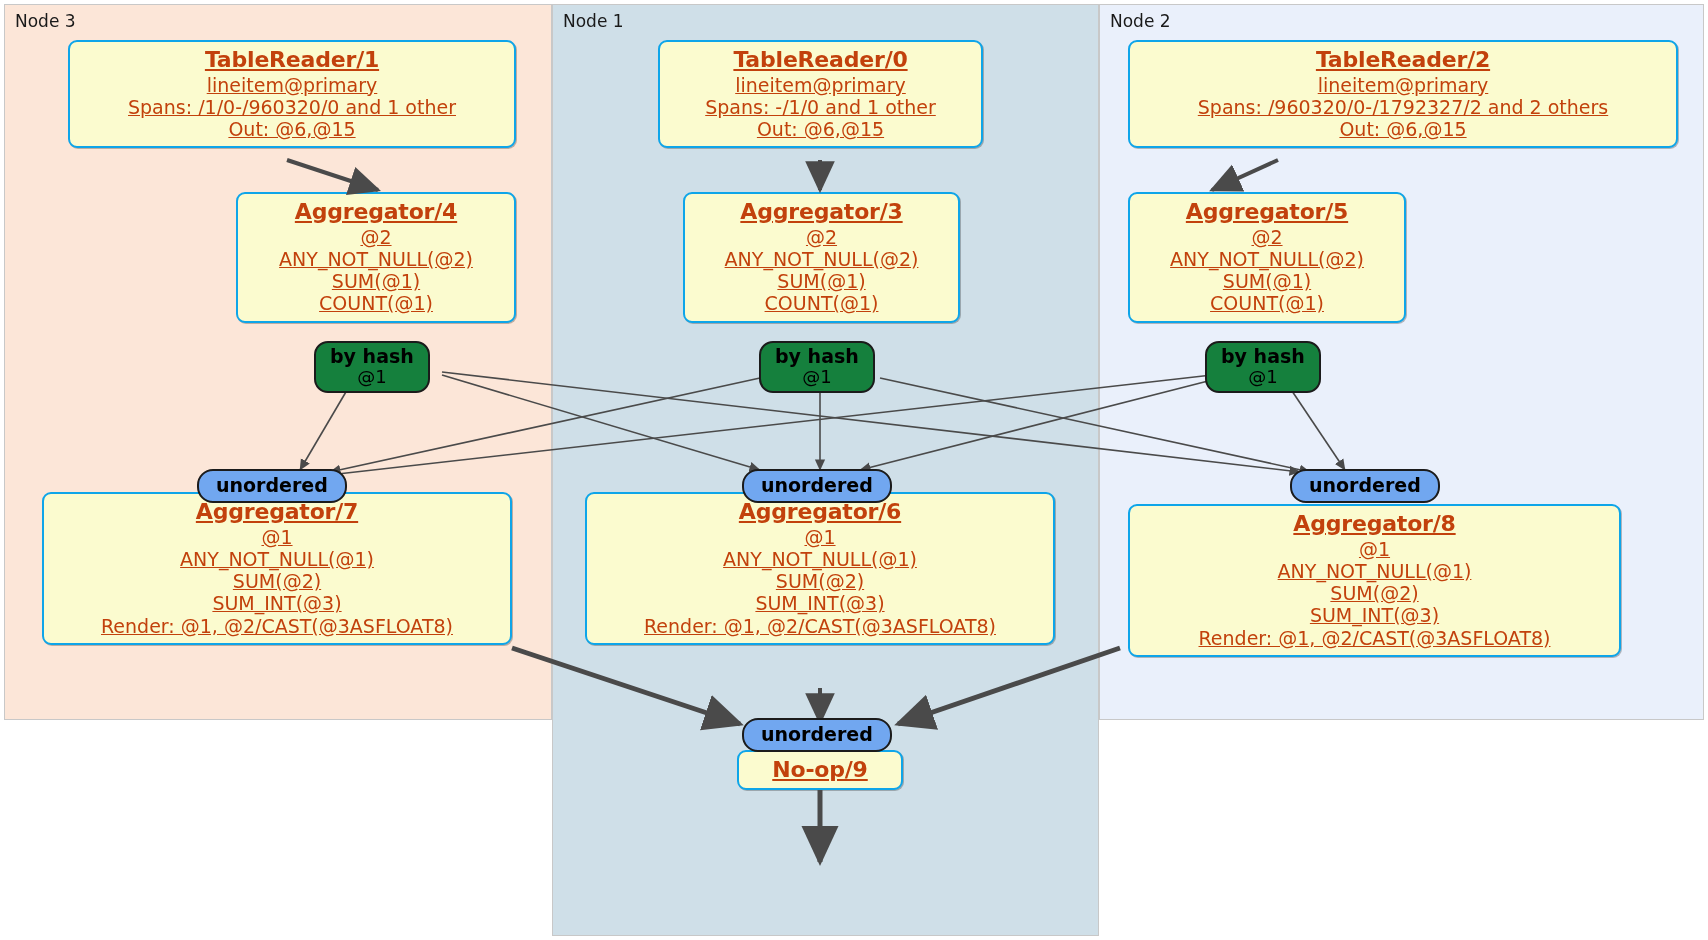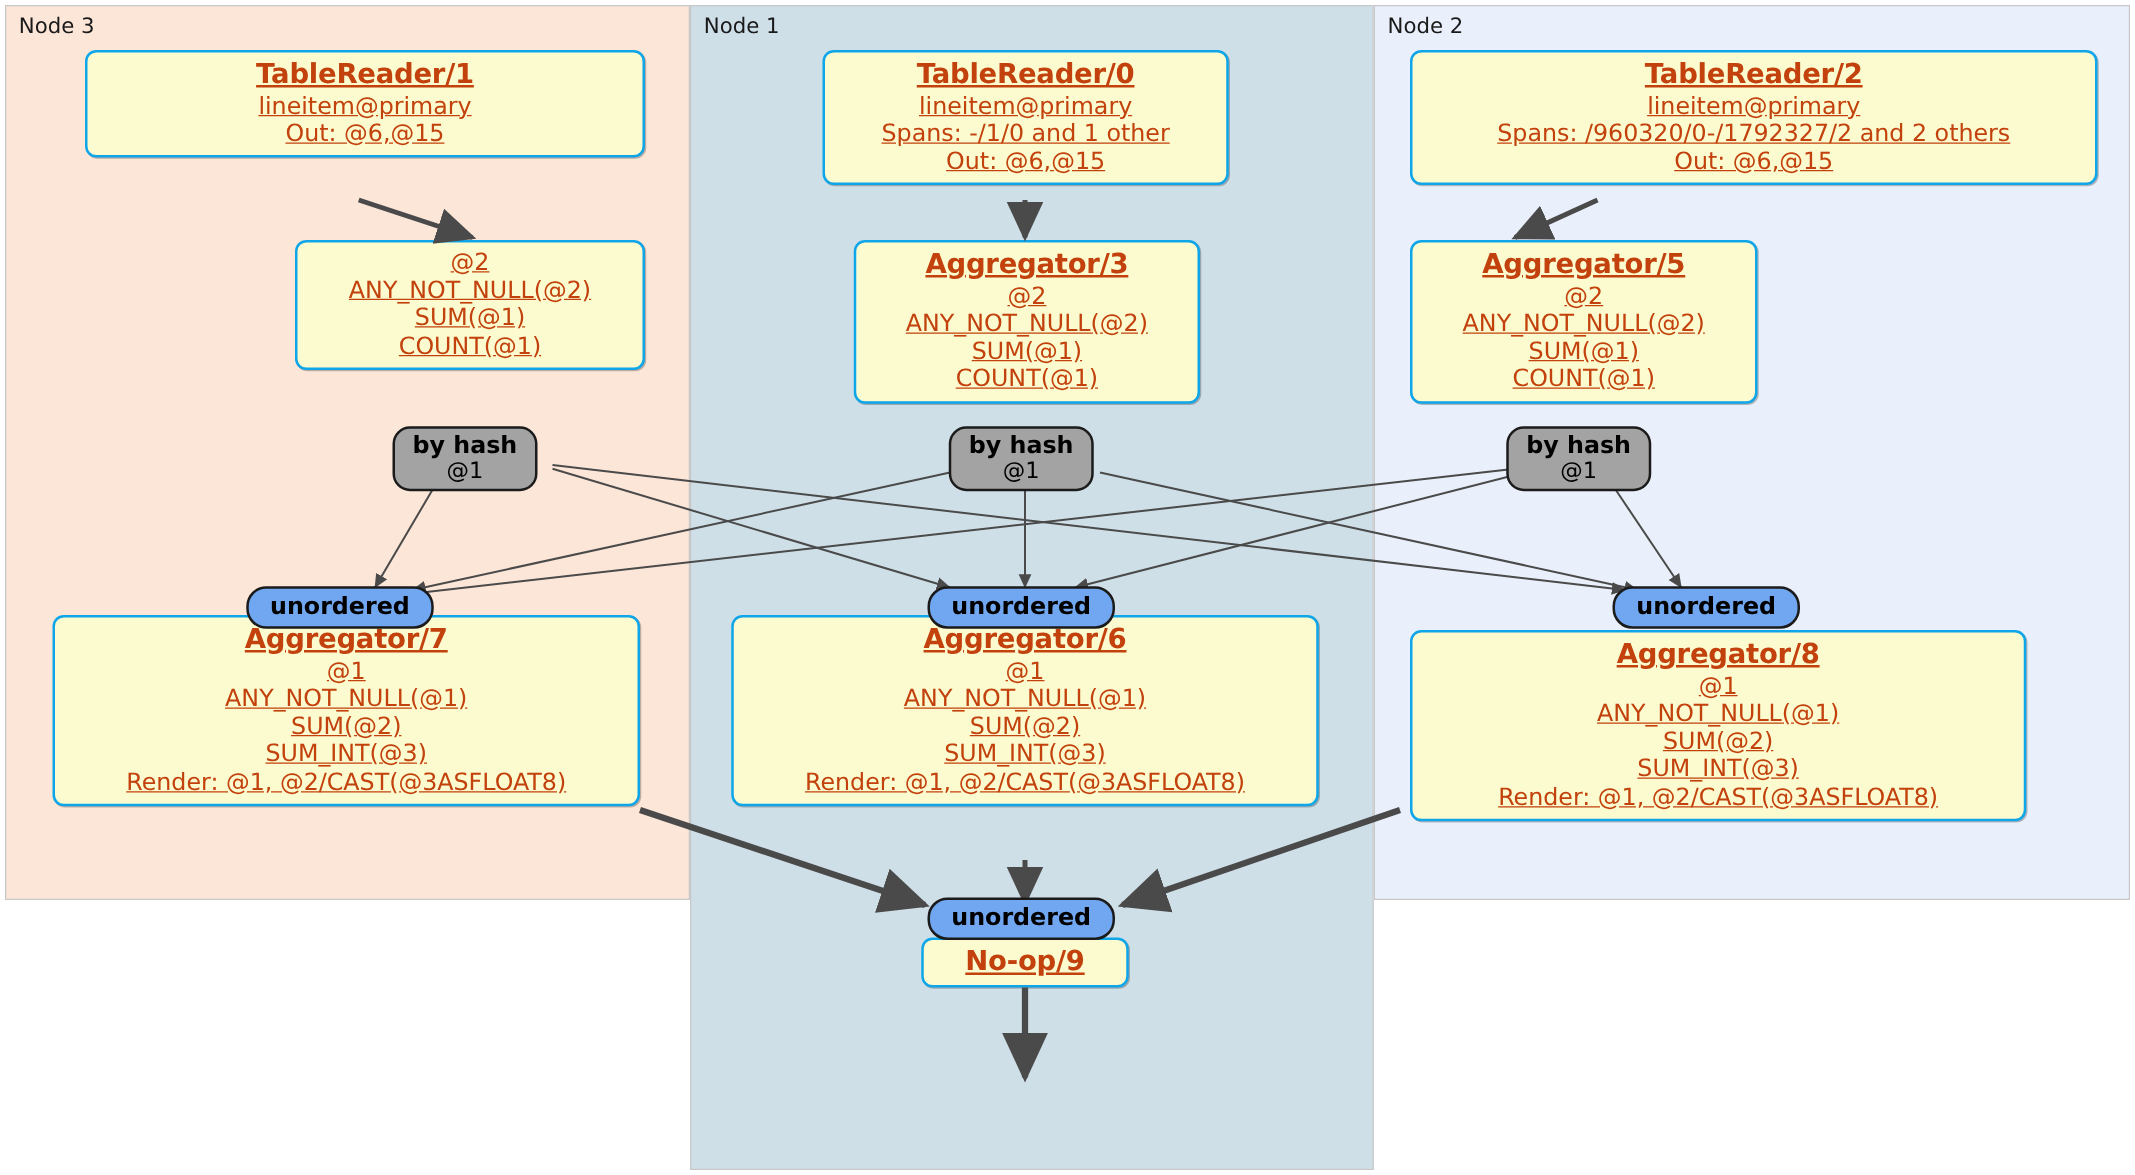--- a/index.html
+++ b/index.html
@@ -86,21 +86,21 @@
     box-sizing: border-box;
     border: 2px solid #1b1b1b;
     border-radius: 17px;
     text-align: center;
     line-height: 1.1;
     color: #000;
     z-index: 6;
     white-space: nowrap;
   }
   .badge.hash {
-    background: #a3a3a3;
+    background: #15803d;
     padding: 3px 14px 4px 14px;
     border-radius: 14px;
   }
   .badge.hash .b1 {
     display: block;
     font-weight: bold;
     font-size: 19px;
   }
   .badge.hash .b2 {
     display: block;
@@ -169,38 +169,40 @@
     <path d="M 1120,648 L 898,724" stroke="#4a4a4a" stroke-width="5" fill="none" marker-end="url(#arrow)"></path>
 
     <path d="M 820,742 L 820,752" stroke="#4a4a4a" stroke-width="4" fill="none"></path>
 
     <path d="M 820,790 L 820,862" stroke="#4a4a4a" stroke-width="5" fill="none" marker-end="url(#arrow)"></path>
   </svg>
 
   <div class="proc" id="tr1" style="left:68px; top:40px; width:448px;">
     <span class="ttl">TableReader/1</span>
     <span class="ln">lineitem@primary</span>
+    <span class="ln">Spans: /1/0-/960320/0 and 1 other</span>
     <span class="ln">Out: @6,@15</span>
   </div>
 
   <div class="proc" id="tr0" style="left:658px; top:40px; width:325px;">
     <span class="ttl">TableReader/0</span>
     <span class="ln">lineitem@primary</span>
     <span class="ln">Spans: -/1/0 and 1 other</span>
     <span class="ln">Out: @6,@15</span>
   </div>
 
   <div class="proc" id="tr2" style="left:1128px; top:40px; width:550px;">
     <span class="ttl">TableReader/2</span>
     <span class="ln">lineitem@primary</span>
     <span class="ln">Spans: /960320/0-/1792327/2 and 2 others</span>
     <span class="ln">Out: @6,@15</span>
   </div>
 
   <div class="proc" id="agg4" style="left:236px; top:192px; width:280px;">
+    <span class="ttl">Aggregator/4</span>
     <span class="ln">@2</span>
     <span class="ln">ANY_NOT_NULL(@2)</span>
     <span class="ln">SUM(@1)</span>
     <span class="ln">COUNT(@1)</span>
   </div>
 
   <div class="proc" id="agg3" style="left:683px; top:192px; width:277px;">
     <span class="ttl">Aggregator/3</span>
     <span class="ln">@2</span>
     <span class="ln">ANY_NOT_NULL(@2)</span>

